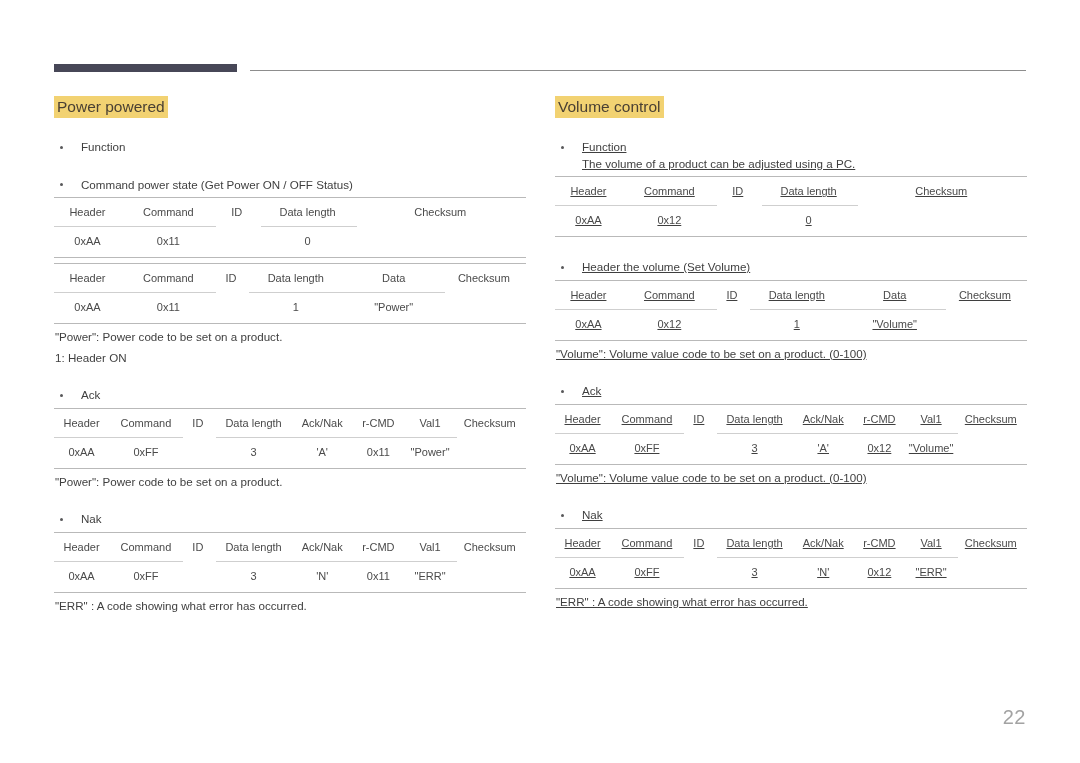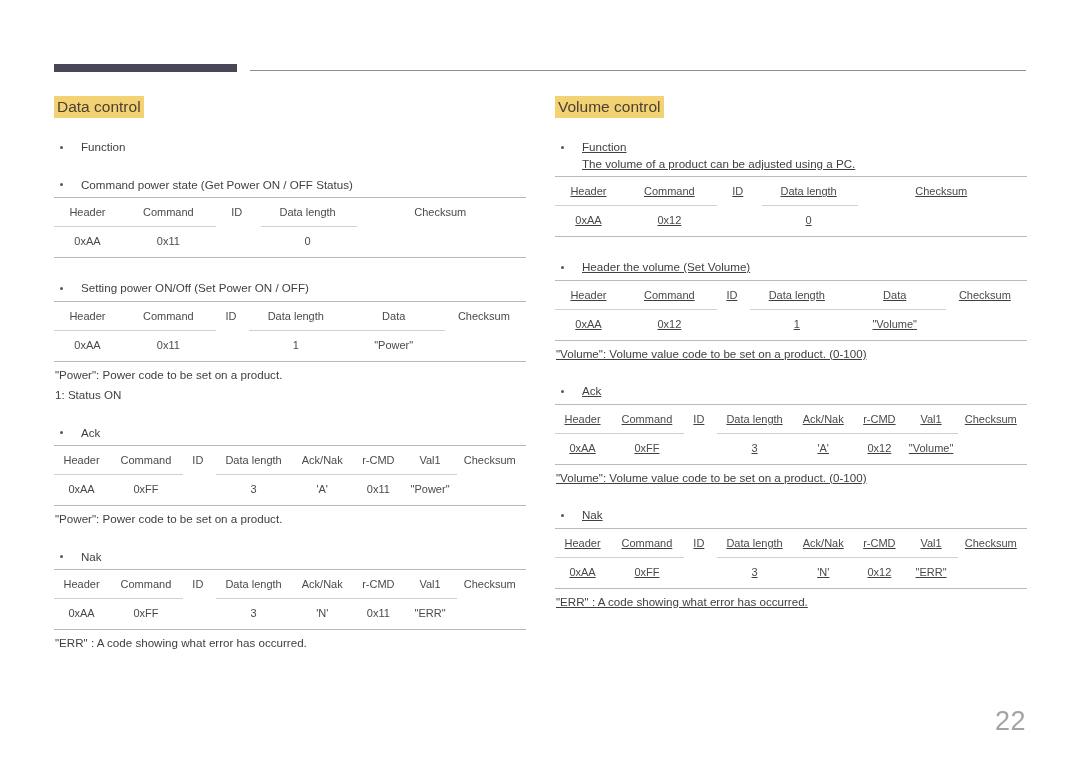--- a/index.html
+++ b/index.html
@@ -141,36 +141,36 @@
   table.spec tr.body td {
     padding: 7px 4px 10px 1px;
     color: #4a4a4a;
   }
 
   
   #page-number {
     position: absolute;
     right: 54px;
     top: 706px;
-    font-size: 27px;
+    font-size: 20px;
     color: #a3a3a3;
     letter-spacing: 0.5px;
     text-align: center;
   }
 </style>
 </head>
 <body>
 
 <div id="top-rule">
   <div class="bar-dark"></div>
   <div class="bar-thin"></div>
 </div>
 
 <div class="column" id="col-left">
-    <div class="section-heading"><span class="hl">Data control</span></div>
+    <div class="section-heading"><span class="hl">Power powered</span></div>
     <div class="bullet"><span>Function</span></div>
     <div class="bullet"><span>Command power state (Get Power ON / OFF Status)</span></div>
     <table class="spec">
       <colgroup>
         <col style="width: 14.8%;">
         <col style="width: 19.5%;">
         <col style="width: 9.5%;">
         <col style="width: 20.5%;">
         <col style="width: 35.7%;">
       </colgroup>
@@ -197,21 +197,20 @@
           <td>0x11</td>
           <td></td>
           <td>0</td>
           <td></td>
         </tr>
         <tr class="rule-bottom">
           <td colspan="5"></td>
         </tr>
       </tbody>
     </table>
-    <div class="bullet"><span>Setting power ON/Off (Set Power ON / OFF)</span></div>
     <table class="spec">
       <colgroup>
         <col style="width: 14.8%;">
         <col style="width: 19.5%;">
         <col style="width: 7%;">
         <col style="width: 20.5%;">
         <col style="width: 21%;">
         <col style="width: 17.2%;">
       </colgroup>
       <tbody>
@@ -241,21 +240,21 @@
           <td>1</td>
           <td>"Power"</td>
           <td></td>
         </tr>
         <tr class="rule-bottom">
           <td colspan="6"></td>
         </tr>
       </tbody>
     </table>
     <div class="note">"Power": Power code to be set on a product.</div>
-    <div class="note">1: Status ON</div>
+    <div class="note">1: Header ON</div>
     <div class="bullet"><span>Ack</span></div>
     <table class="spec">
       <colgroup>
         <col style="width: 12.3%;">
         <col style="width: 15%;">
         <col style="width: 7%;">
         <col style="width: 16.6%;">
         <col style="width: 12.5%;">
         <col style="width: 11.3%;">
         <col style="width: 10.6%;">

